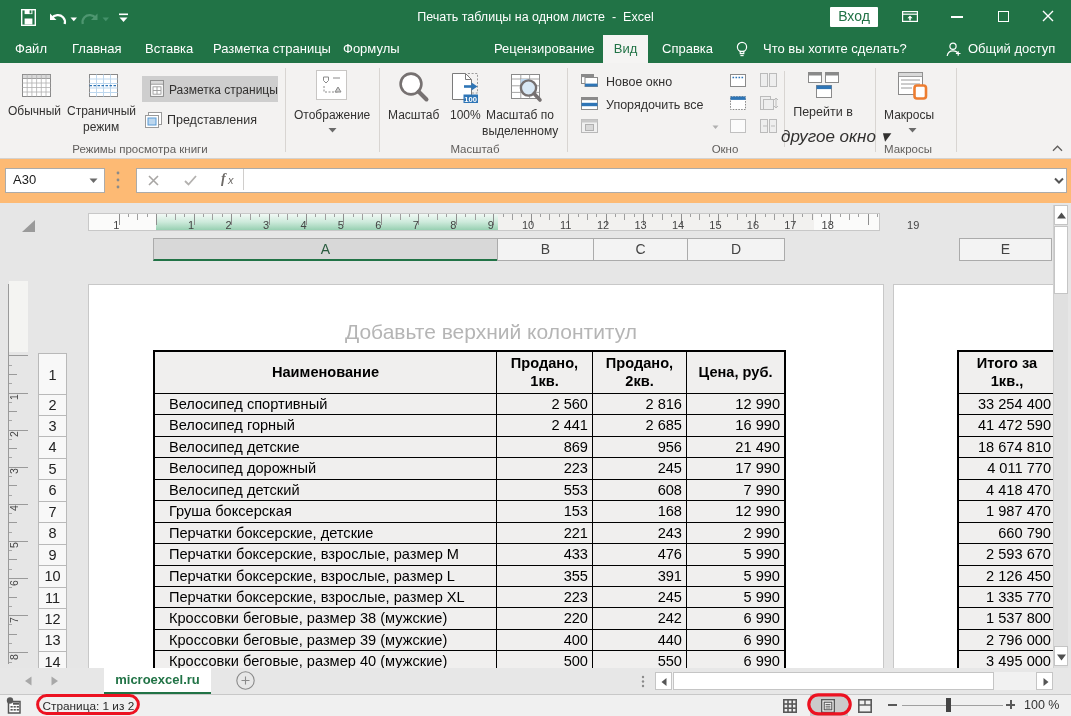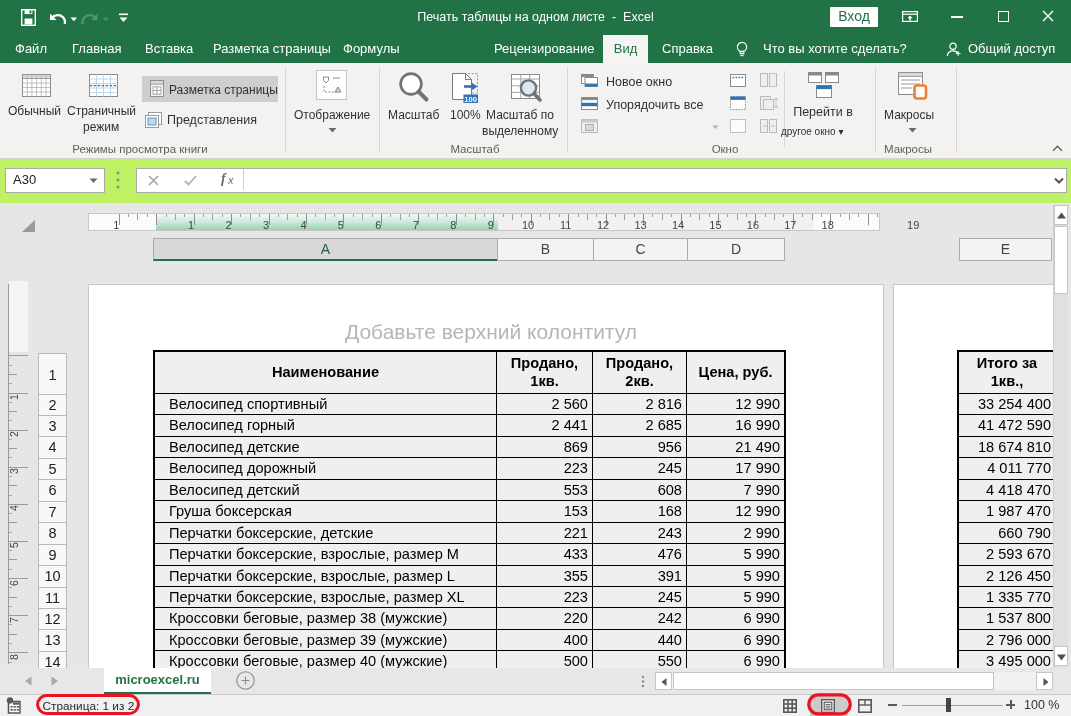--- a/index.html
+++ b/index.html
@@ -10,21 +10,21 @@
   #titlebar{left:0;top:0;width:1071px;height:35px;background:#217346;}
   #menubar{left:0;top:35px;width:1071px;height:28px;background:#217346;}
   .mtab{position:absolute;top:0;height:28px;line-height:28px;color:#fff;font-size:13px;}
   
   #ribbon{left:0;top:63px;width:1071px;height:95px;background:#f3f2f1;border-bottom:1px solid #d5d2ce;}
   .rsep{position:absolute;top:5px;height:84px;width:1px;background:#d8d5d2;}
   .rlabel{position:absolute;top:80px;height:14px;font-size:11.5px;color:#605e5c;text-align:center;}
   .rtext{position:absolute;font-size:12px;color:#323130;white-space:nowrap;}
   .grey{color:#a19f9d;}
   
-  #fbar{left:0;top:159px;width:1071px;height:44px;background:#bef264;text-decoration:underline;}
+  #fbar{left:0;top:159px;width:1071px;height:44px;background:#fdba74;text-decoration:underline;}
   .wbox{position:absolute;background:#fff;border:1px solid #acaba9;}
   
   #sheet{left:0;top:203px;width:1071px;height:465px;background:#e6e6e6;overflow:hidden;}
   .page{position:absolute;background:#fff;border:1px solid #c8c8c8;}
   .rowh{position:absolute;left:38px;width:29px;background:#f8f8f8;border:1px solid #b9b9b9;border-top:none;
         font-size:14.5px;color:#222;text-align:center;}
   
   #tabbar{left:0;top:668px;width:1071px;height:26px;background:#e7e7e7;}
   #statusbar{left:0;top:694px;width:1071px;height:22px;background:#f0f0f0;border-top:1px solid #c8c8c8;box-sizing:border-box;}
   .hc{border-right:1px solid #000;border-bottom:1px solid #000;font-weight:bold;font-size:14.6px;
@@ -263,21 +263,21 @@
 
   <svg class="abs" style="left:808px;top:9px" width="32" height="28" viewBox="0 0 32 28">
     <rect x="0.5" y="0.5" width="13" height="10" fill="#fff" stroke="#8a8a8a"></rect>
       <rect x="0.5" y="0.5" width="13" height="3" fill="#8a8a8a"></rect>
     <rect x="17.5" y="0.5" width="13" height="10" fill="#fff" stroke="#8a8a8a"></rect>
       <rect x="17.5" y="0.5" width="13" height="3" fill="#8a8a8a"></rect>
     <rect x="8.5" y="13.5" width="15" height="12" fill="#fff" stroke="#8a8a8a"></rect>
     <rect x="8.5" y="13.5" width="15" height="3.6" fill="#2e75b6"></rect>
   </svg>
   <div class="rtext" style="left:790px;top:42px;width:66px;text-align:center;font-size:12.5px;">Перейти в</div>
-  <div class="rtext" style="left:781px;top:63px;width:84px;text-align:left;font-size:10px;">другое окно ▾</div>
+  <div class="rtext" style="left:781px;top:63px;width:84px;text-align:right;font-size:17px;font-style:italic;">другое окно ▾</div>
   <div class="rlabel" style="left:650px;width:150px;">Окно</div>
 
   <svg class="abs" style="left:898px;top:9px" width="30" height="28" viewBox="0 0 30 28">
     <rect x="0.5" y="0.5" width="24" height="22" fill="#fff" stroke="#8a8a8a"></rect>
     <rect x="0.5" y="0.5" width="24" height="4" fill="#d9d9d9" stroke="#8a8a8a" stroke-width="0.8"></rect>
     <g stroke="#9a9a9a" stroke-width="1">
       <line x1="3" y1="8" x2="22" y2="8"></line>
         <line x1="3" y1="12" x2="22" y2="12"></line>
         <line x1="3" y1="16" x2="14" y2="16"></line>
     </g>

